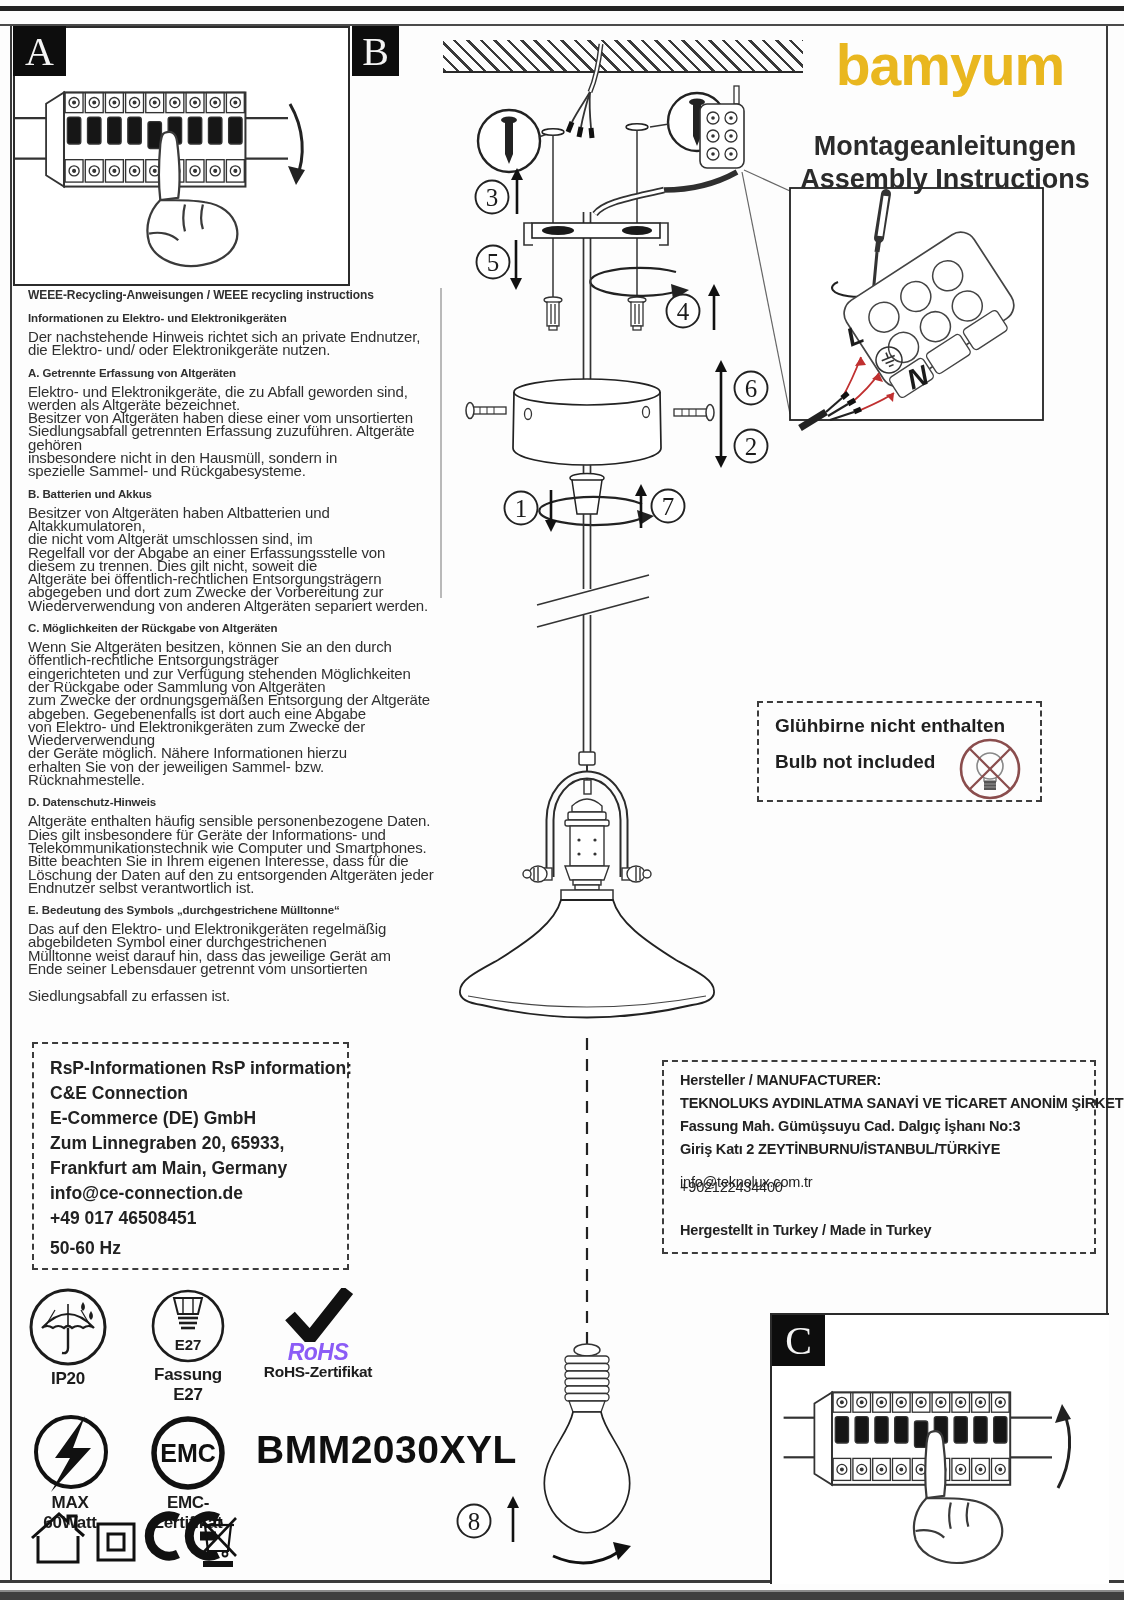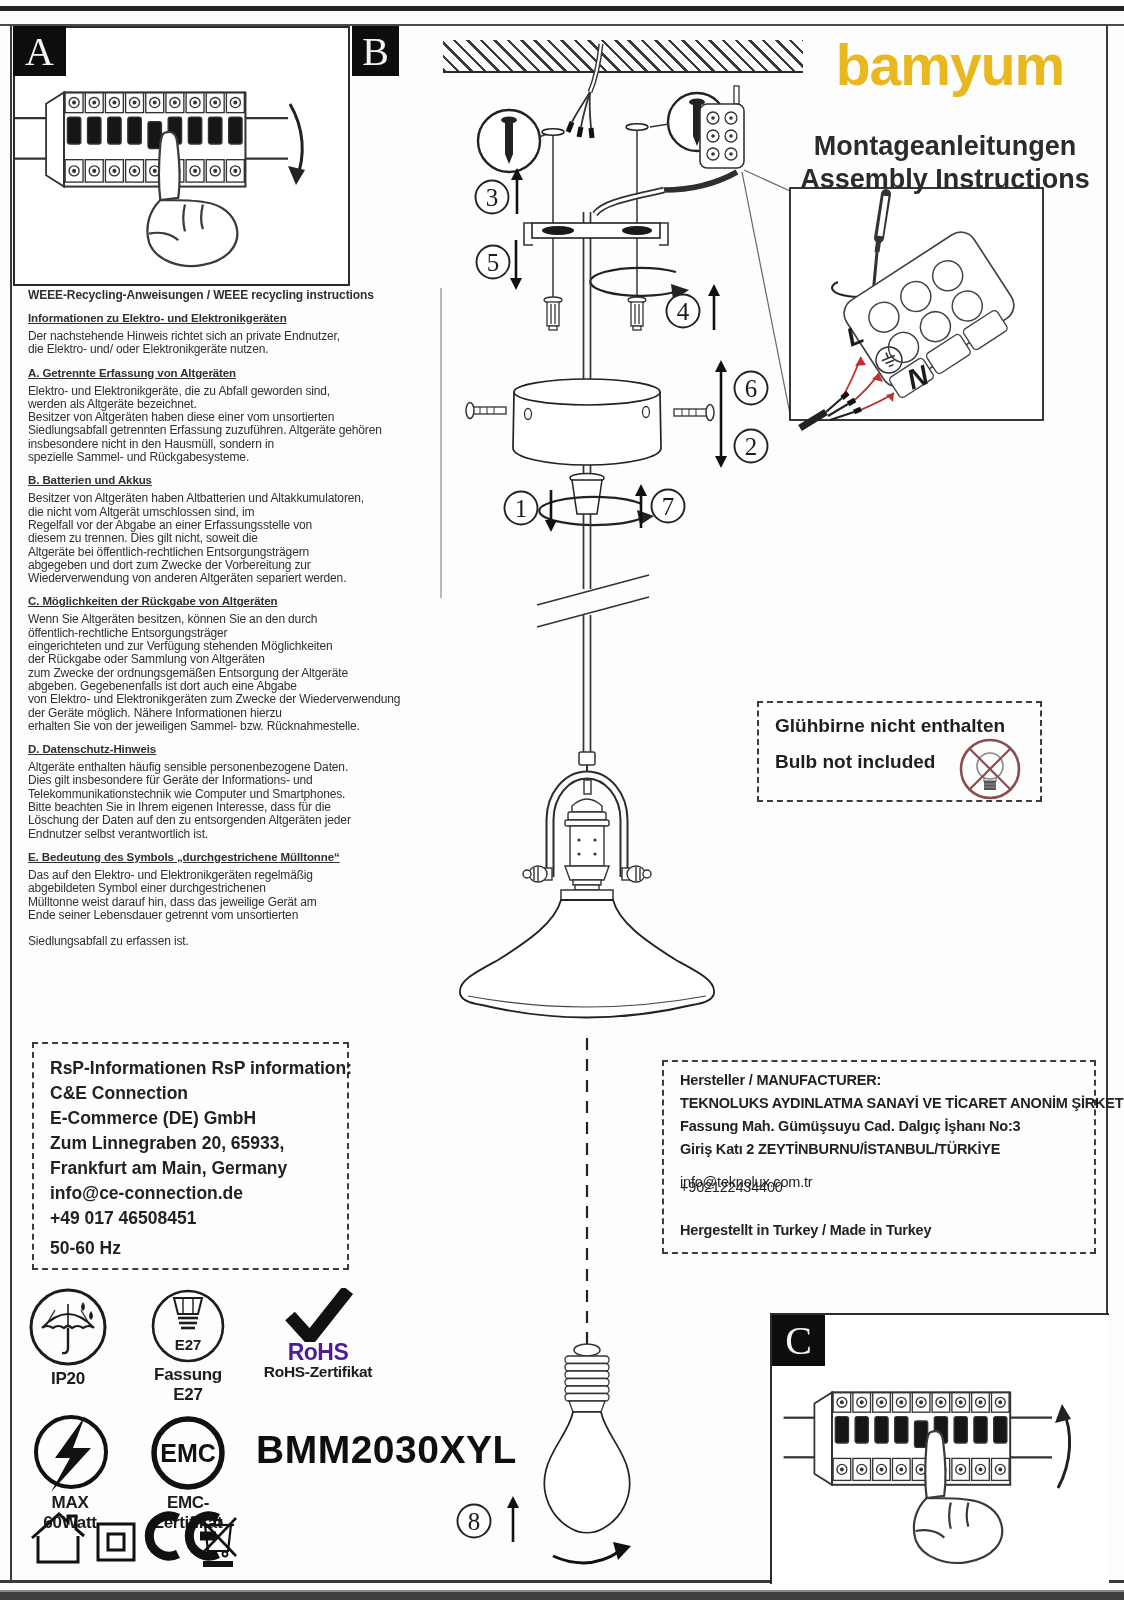--- a/index.html
+++ b/index.html
@@ -25,35 +25,35 @@
          background:repeating-linear-gradient(45deg,#3a3a3a 0 2.5px,transparent 2.5px 9.5px);}
   .scanline{left:440px;top:288px;width:2px;height:310px;background:#b9b9b9;}
   
   .brand{left:800px;top:32px;width:300px;text-align:center;font-size:57px;font-weight:bold;
          letter-spacing:-1px;color:#e9b71f;}
   .subtitles{left:788px;top:106px;width:314px;text-align:center;font-size:27px;font-weight:600;
              color:#2b2b2b;line-height:33px;margin-top:24px;}
   
   .weee{left:28px;top:288px;width:406px;color:#303030;}
   .weee .t{font-size:12px;font-weight:bold;margin:0 0 10px 0;letter-spacing:-0.1px;}
-  .weee h3{font-size:11.5px;font-weight:bold;margin:10px 0 6px 0;letter-spacing:-0.1px;text-decoration:underline;}
-  .weee p{font-size:12px;line-height:13.3px;margin:0;white-space:pre-line;letter-spacing:-0.15px;}
+  .weee h3{font-size:11.5px;font-weight:bold;margin:10px 0 6px 0;letter-spacing:-0.1px;}
+  .weee p{font-size:15px;line-height:13.3px;margin:0;white-space:pre-line;letter-spacing:-0.15px;}
   
   .dashed{border:2px dashed #3c3c3c;background:transparent;}
   .bulbbox{left:757px;top:701px;width:281px;height:97px;}
   .bulbbox .l{position:absolute;left:16px;font-size:19px;font-weight:600;color:#1f1f1f;}
   .rspbox{left:32px;top:1042px;width:313px;height:224px;padding:0;}
   .rspbox .l{position:absolute;left:16px;font-size:17.5px;font-weight:600;color:#222;white-space:nowrap;}
   .manbox{left:662px;top:1060px;width:430px;height:190px;}
   .manbox .l{position:absolute;left:16px;font-size:14.5px;color:#222;white-space:nowrap;letter-spacing:-0.2px;}
   .manbox .b{font-weight:bold;}
   
   .badge{text-align:center;}
   .badge .cap{font-size:17px;font-weight:bold;color:#1c1c1c;margin-top:1px;letter-spacing:-0.3px;}
-  .rohs-word{font-size:23px;font-weight:bold;color:#4c1d95;line-height:20px;letter-spacing:-0.5px;}
+  .rohs-word{font-size:23px;font-weight:bold;color:#8b5cf6;line-height:20px;letter-spacing:-0.5px;font-style:italic;}
   .model{left:256px;top:1428px;font-size:39px;font-weight:bold;color:#0f0f0f;letter-spacing:0.5px;}
   svg{display:block;}
   .artwork{left:0;top:0;pointer-events:none;}
 </style>
 </head>
 <body>
 
 <div id="page">
 
   <div class="abs frame-top1"></div>

